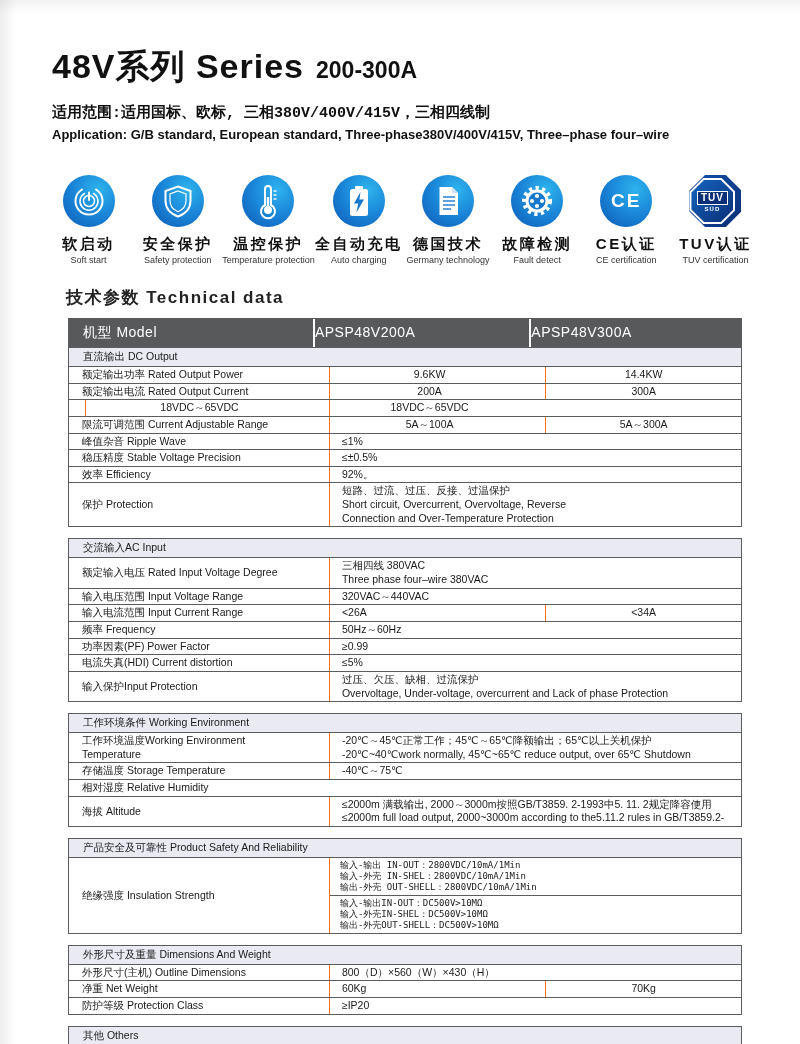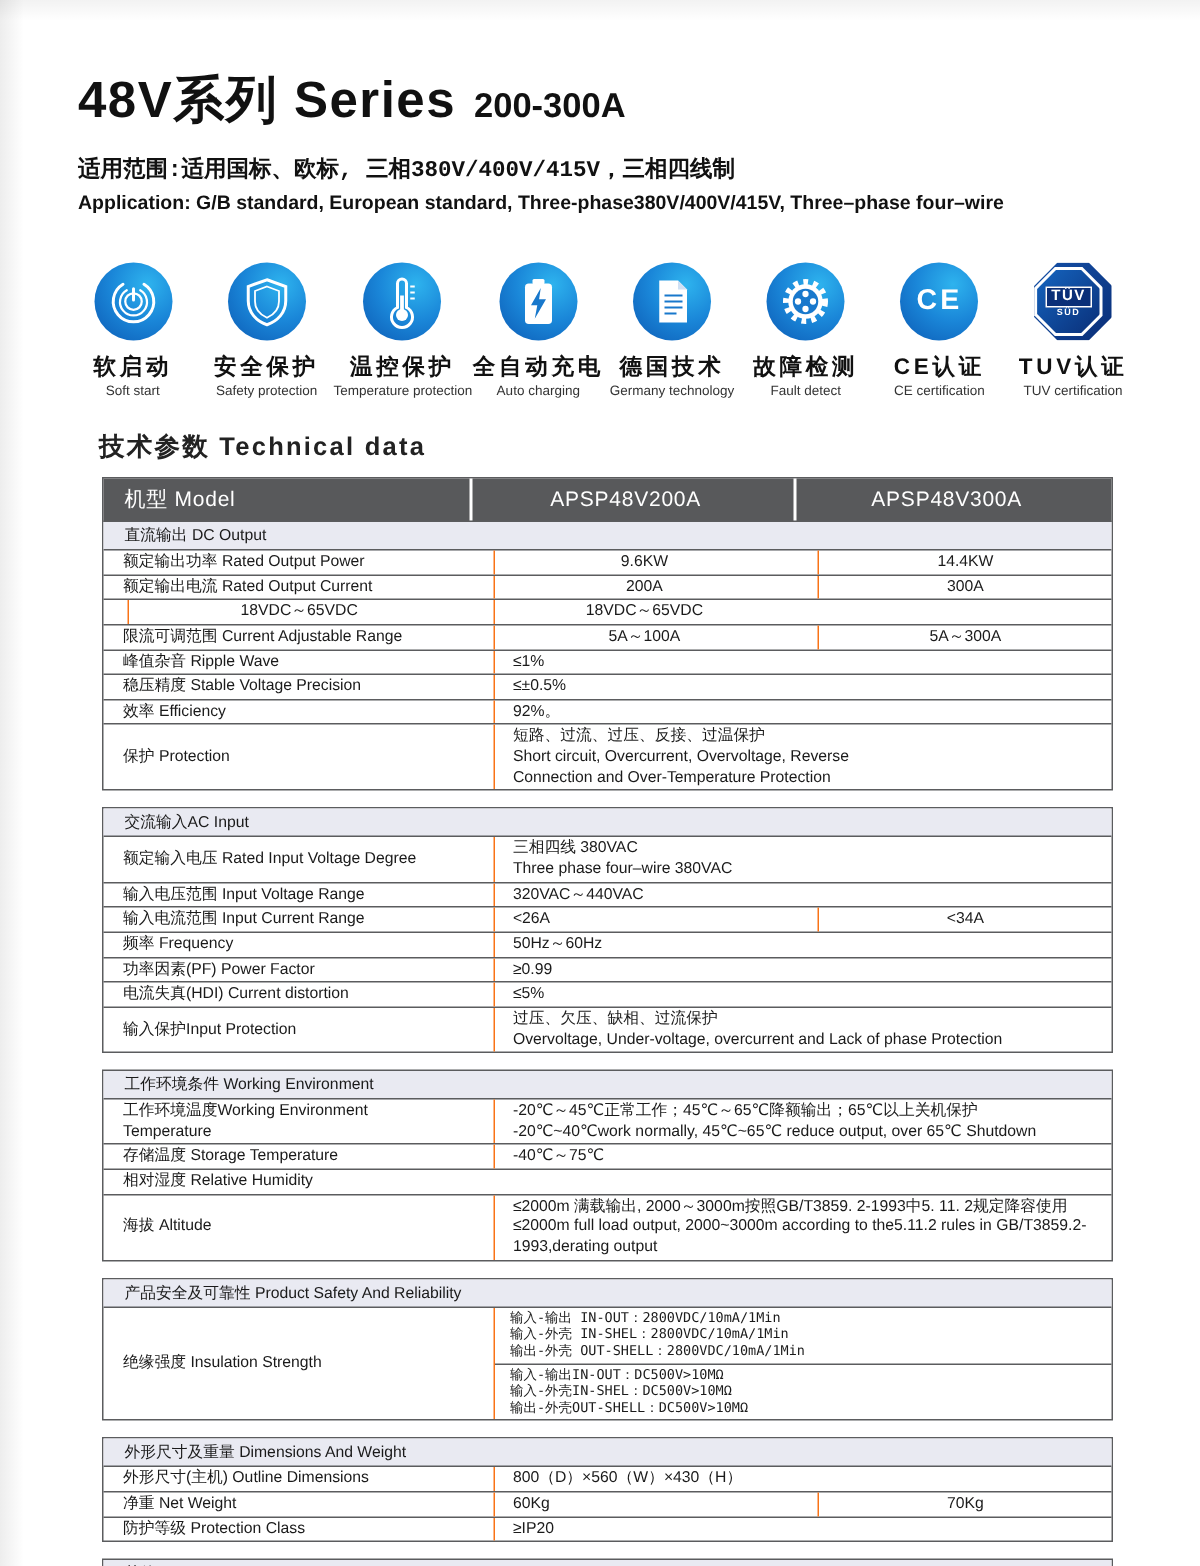--- a/index.html
+++ b/index.html
@@ -69,21 +69,21 @@
   
   .tech-title { margin:21px 0 9px 66px; font-size:17px; font-weight:bold; letter-spacing:1.5px; color:#222; }
 
   
   .spec-tables { margin:0 58px 0 68px; display:flex; flex-direction:column; gap:11px; }
   .spec-table { border:1px solid #5b5c5e; background:#fff; }
   .spec-table > *:not(:last-child) { border-bottom:1px solid #5b5c5e; }
 
   .thead { display:grid; grid-template-columns:36.3% 32.2% 1fr; background:#58595b; color:#fff; }
   .thead .hc { padding:5px 10px 5px 14px; font-size:14px; letter-spacing:0.5px; }
-  .thead .hc.center { text-align:center; padding-left:0; border-left:2px solid #fff; }
+  .thead .hc.center { text-align:left; padding-left:0; border-left:2px solid #fff; }
 
   .sec-row { background:#e9eaf2; padding:2px 10px 2px 14px; font-size:10.5px; color:#1a1a1a; }
 
   .row { display:grid; grid-template-columns:36.3% 32.2% 1fr; min-height:14.5px; align-items:center; }
   .cell { padding:1px 8px 1px 13px; font-size:10.5px; line-height:1.3; }
   .cell.value { border-left:1px solid #f97316; padding:1px 6px 1px 12px; align-self:stretch; display:flex; flex-direction:column; justify-content:center;margin-left:16px; }
   .cell.v-center { text-align:center; padding-left:4px; padding-right:4px; }
   .cell.span2 { grid-column:2 / 4; }
   .vline { line-height:1.3; }
 
@@ -316,21 +316,20 @@
           <div class="cell value span2">-40℃～75℃</div>
         </div>
         <div class="row">
           <div class="cell label">相对湿度  Relative Humidity</div>
         </div>
         <div class="row">
           <div class="cell label">海拔 Altitude</div>
           <div class="cell value span2">
             <div class="vline">≤2000m 满载输出, 2000～3000m按照GB/T3859. 2-1993中5. 11. 2规定降容使用</div>
             <div class="vline">≤2000m full load output,  2000~3000m according to the5.11.2 rules in GB/T3859.2-</div>
-            <div class="vline">1993,derating output</div>
           </div>
         </div>
       </div>
       <div class="spec-table">
         <div class="sec-row">产品安全及可靠性 Product Safety And Reliability</div>
         <div class="row">
           <div class="cell label">绝缘强度 Insulation Strength</div>
           <div class="cell value span2 stack">
             <div class="stack-group">
               <div class="mono-line">输入-输出 IN-OUT：2800VDC/10mA/1Min</div>

